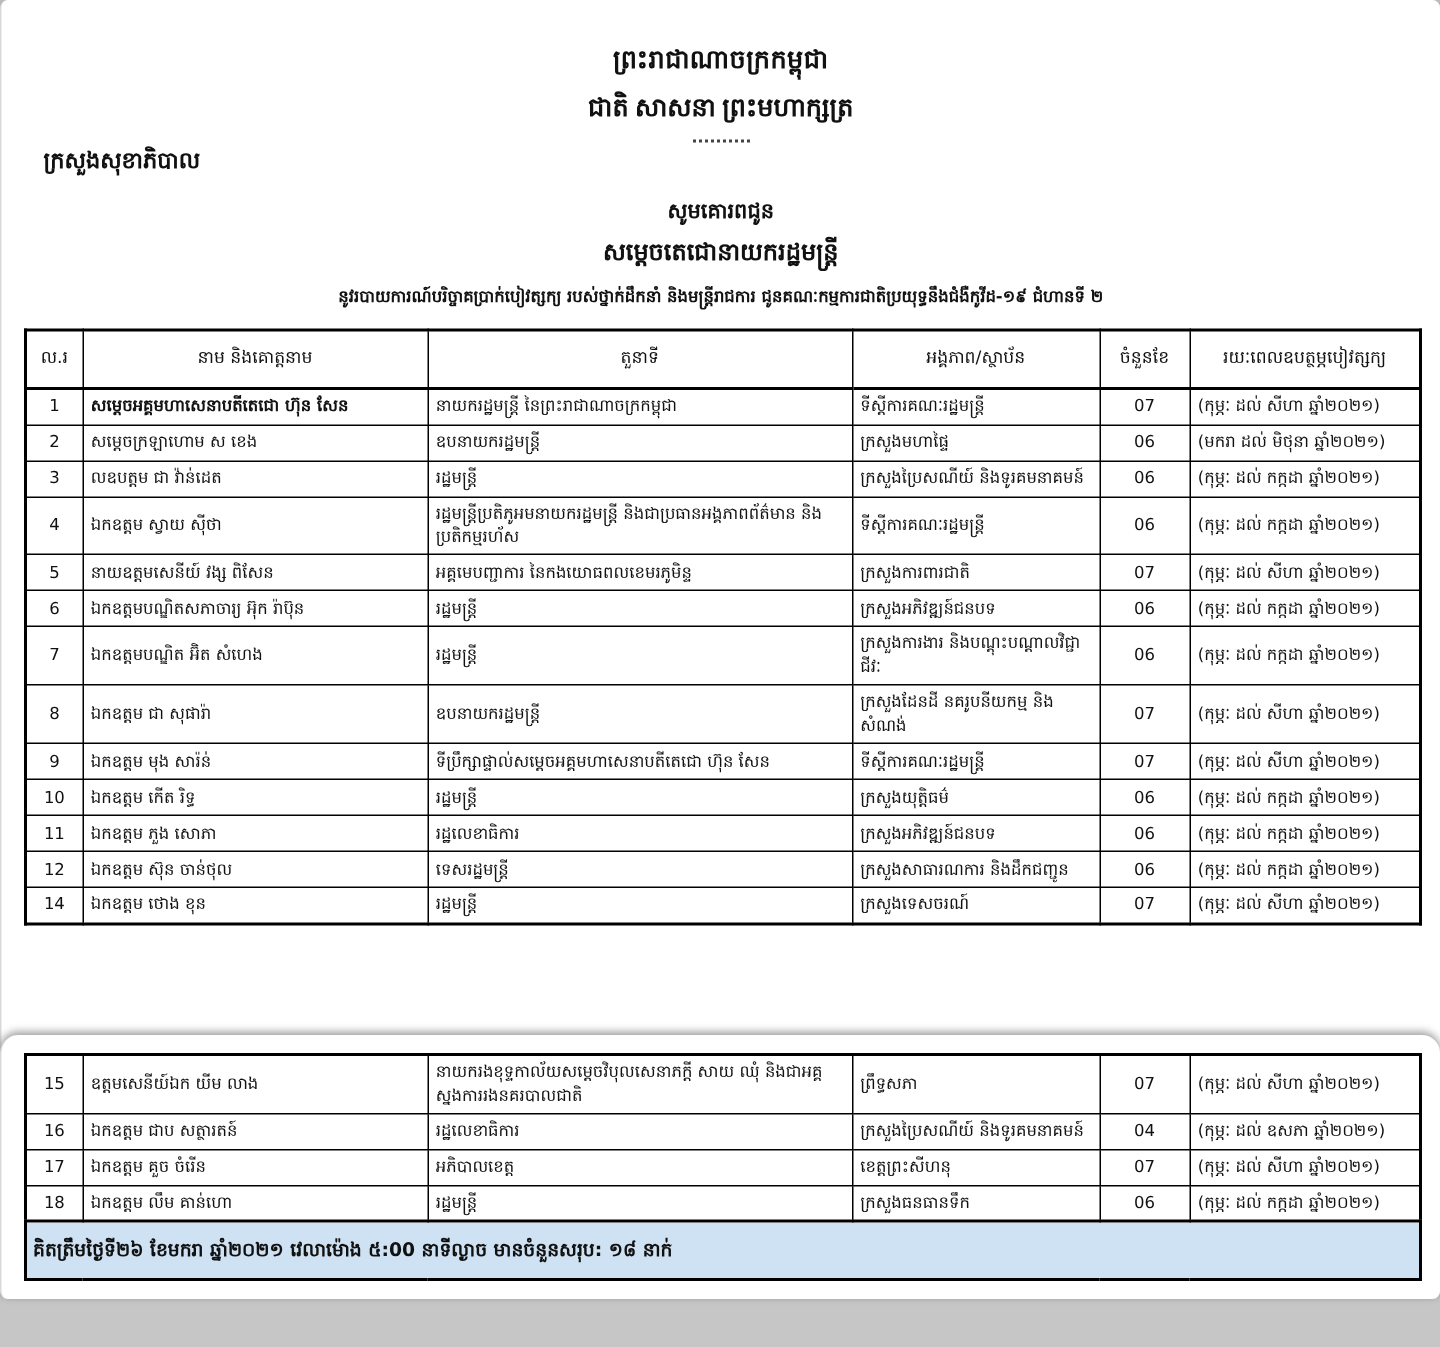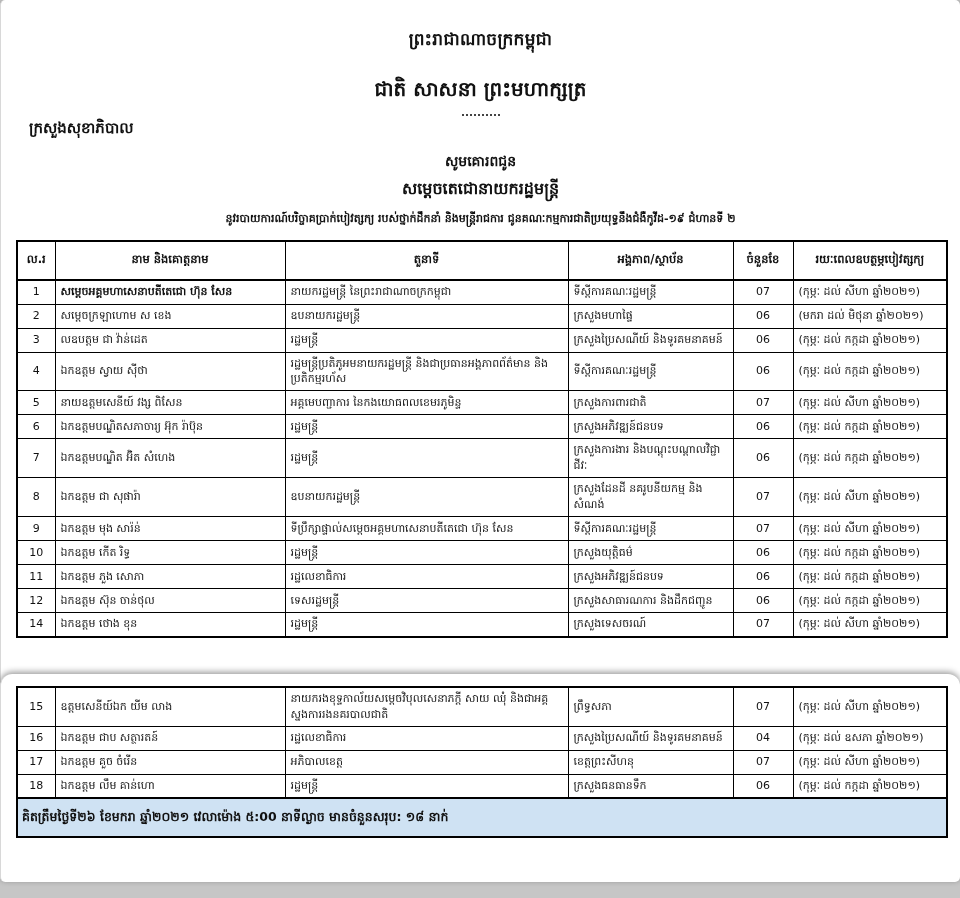--- a/index.html
+++ b/index.html
@@ -14,43 +14,43 @@
   .page {
     position:absolute; left:0; width:960px; background:#fff;
   }
   .page-1 {
     top:0; height:722px;
     border-radius:5px 5px 12px 12px;
     box-shadow:0 2px 6px rgba(0,0,0,.45);
     border-left:1px solid #d8d8d8;
   }
   .page-2 {
-    top:674px; height:208px;
+    top:690px; height:176px;
     border-radius:12px 12px 5px 5px;
     box-shadow:0 -2px 6px rgba(0,0,0,.4);
     border-left:1px solid #d8d8d8;
   }
   .letterhead { text-align:center; padding-top:28px; }
   .kingdom   { font-weight:bold; font-size:17px; letter-spacing:.3px; }
-  .motto     { font-weight:bold; font-size:20px; margin-top:23px; }
+  .motto     { font-weight:bold; font-size:17px; margin-top:7px;font-family:Liberation Serif, serif; }
   .squiggle  { width:38px; height:5px; margin:5px auto 0; border-bottom:2px dotted #444; }
   .ministry  { text-align:left; font-weight:bold; font-size:15px; margin:2px 0 0 28px; }
   .salutation{ text-align:center; font-weight:bold; font-size:14px; margin-top:12px; }
   .recipient { text-align:center; font-weight:bold; font-size:16px; margin-top:5px; }
   .subject   { text-align:center; font-weight:bold; font-size:11px; margin-top:9px; padding:0 10px; }
 
   table.report {
     border-collapse:collapse; table-layout:fixed;
     width:930px; margin:13px 15px 0;
     font-size:11px;
     border:2px solid #000;
   }
   .report th {
     border:1px solid #000; border-bottom:2px solid #000;
-    font-weight:bold; text-align:center;
+    font-weight:normal; text-align:center;
     padding:10px 3px; font-size:11.5px;
     overflow:hidden;
   }
   .report td {
     border:1px solid #000;
     padding:3px 5px; height:24px; line-height:1.45;
     vertical-align:middle; overflow:hidden;
     text-align:left;
   }
   .report td.col-no, .report td.col-months { text-align:center; }

